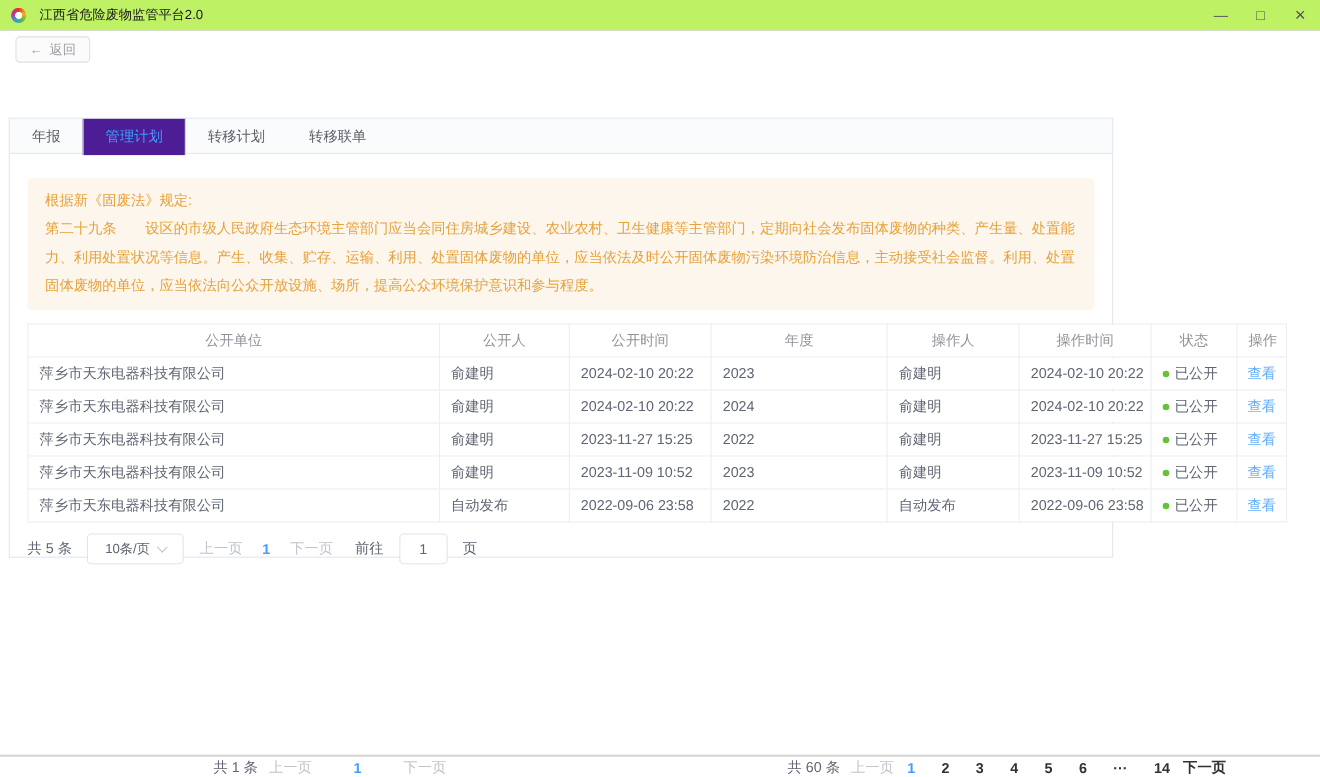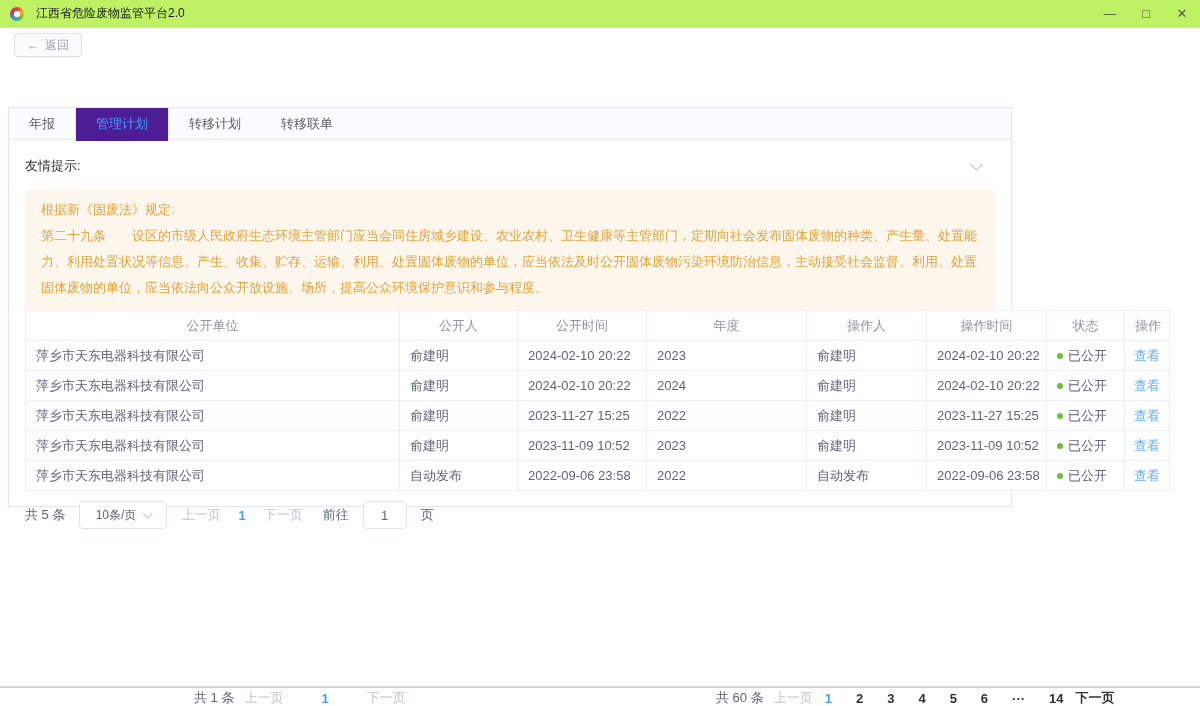--- a/index.html
+++ b/index.html
@@ -36,21 +36,21 @@
 
   .notice-row { display:flex; align-items:center; justify-content:space-between; height:24px; margin-top:4px; }
   .notice-label { font-size:13px; color:#303133; }
   .chevron { width:9px; height:9px; border-right:1.5px solid #b9bec7; border-bottom:1.5px solid #b9bec7;
     transform:rotate(45deg); margin-right:14px; margin-top:-4px; cursor:pointer; }
 
   .alert { margin-top:12px; background:#fdf6ec; border-radius:4px; padding:7px 16px 9px 16px;
     color:#e6a23c; font-size:13px; line-height:26px; }
 
   
-  table { border-collapse:collapse; table-layout:fixed; width:1144px; font-size:13px; }
+  table { margin-top:12px; border-collapse:collapse; table-layout:fixed; width:1144px; font-size:13px; }
   th, td { border:1px solid #ebeef5; overflow:hidden; white-space:nowrap; }
   th { color:#909399; font-weight:400; text-align:center; height:30px; padding:0 10px; background:#fff; }
   td { color:#5f6572; height:30px; padding:0 10px; text-align:left; background:#fff; }
   td.center { text-align:center; padding:0 4px; }
   .dot { width:6px; height:6px; border-radius:50%; background:#67c23a; display:inline-block;
     margin-right:5px; vertical-align:1px; }
   .link { color:#66b1ff; cursor:pointer; }
 
   
   .pager-main { margin-top:10px; display:flex; align-items:center;
@@ -101,24 +101,20 @@
 
   <div class="card">
     <div class="tab-bar">
         <div class="tab">年报</div>
         <div class="tab active">管理计划</div>
         <div class="tab">转移计划</div>
         <div class="tab">转移联单</div>
       </div>
 
     <div class="card-body">
-      <div class="notice-row">
-        <span class="notice-label">友情提示:</span>
-        <span class="chevron"></span>
-      </div>
 
       <div class="alert">
         <div>根据新《固废法》规定:</div>
         <div style="white-space:normal;">第二十九条　　设区的市级人民政府生态环境主管部门应当会同住房城乡建设、农业农村、卫生健康等主管部门，定期向社会发布固体废物的种类、产生量、处置能力、利用处置状况等信息。产生、收集、贮存、运输、利用、处置固体废物的单位，应当依法及时公开固体废物污染环境防治信息，主动接受社会监督。利用、处置固体废物的单位，应当依法向公众开放设施、场所，提高公众环境保护意识和参与程度。</div>
       </div>
 
       <table>
         <colgroup>
           <col style="width:374px">
             <col style="width:118px">

